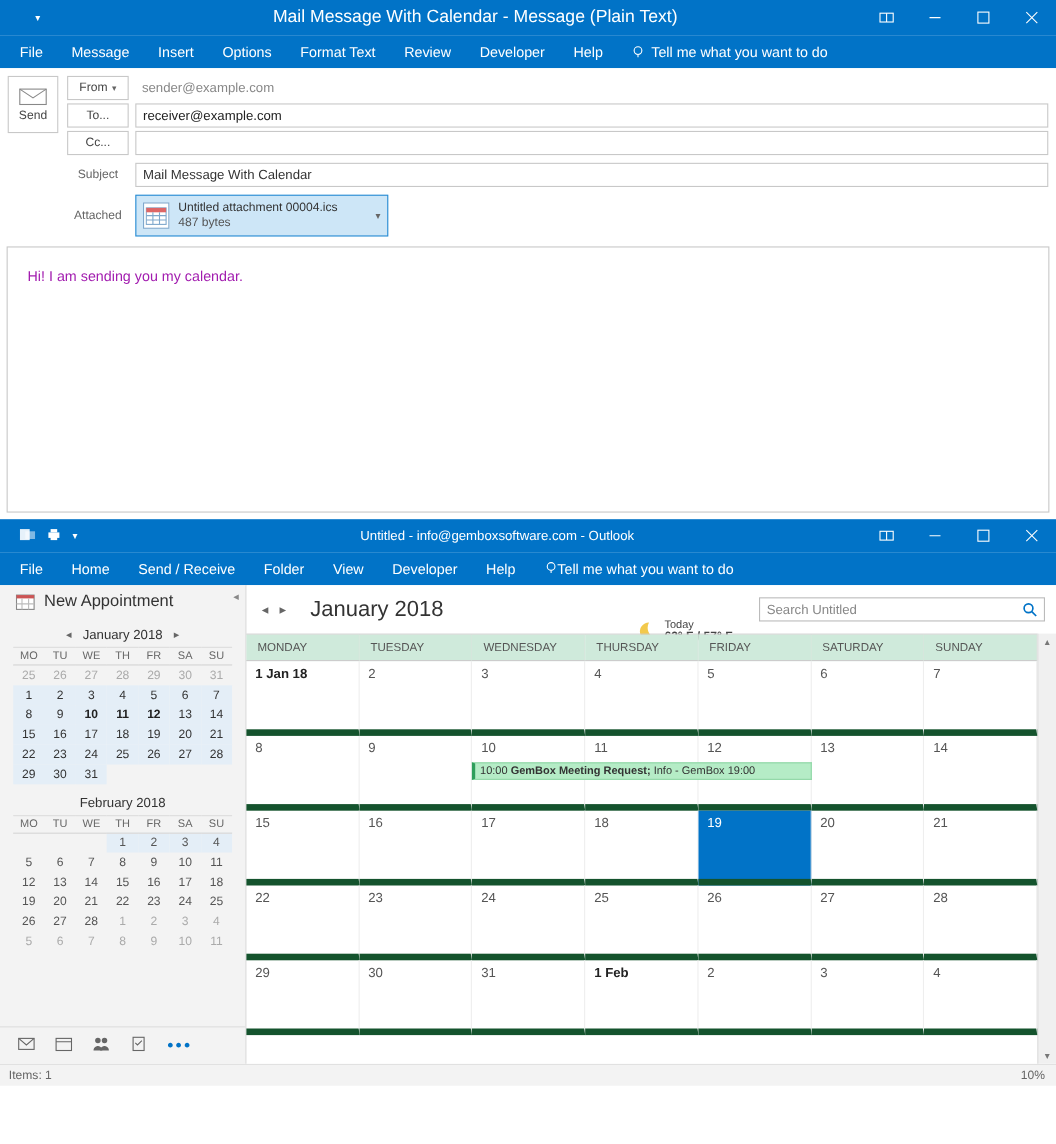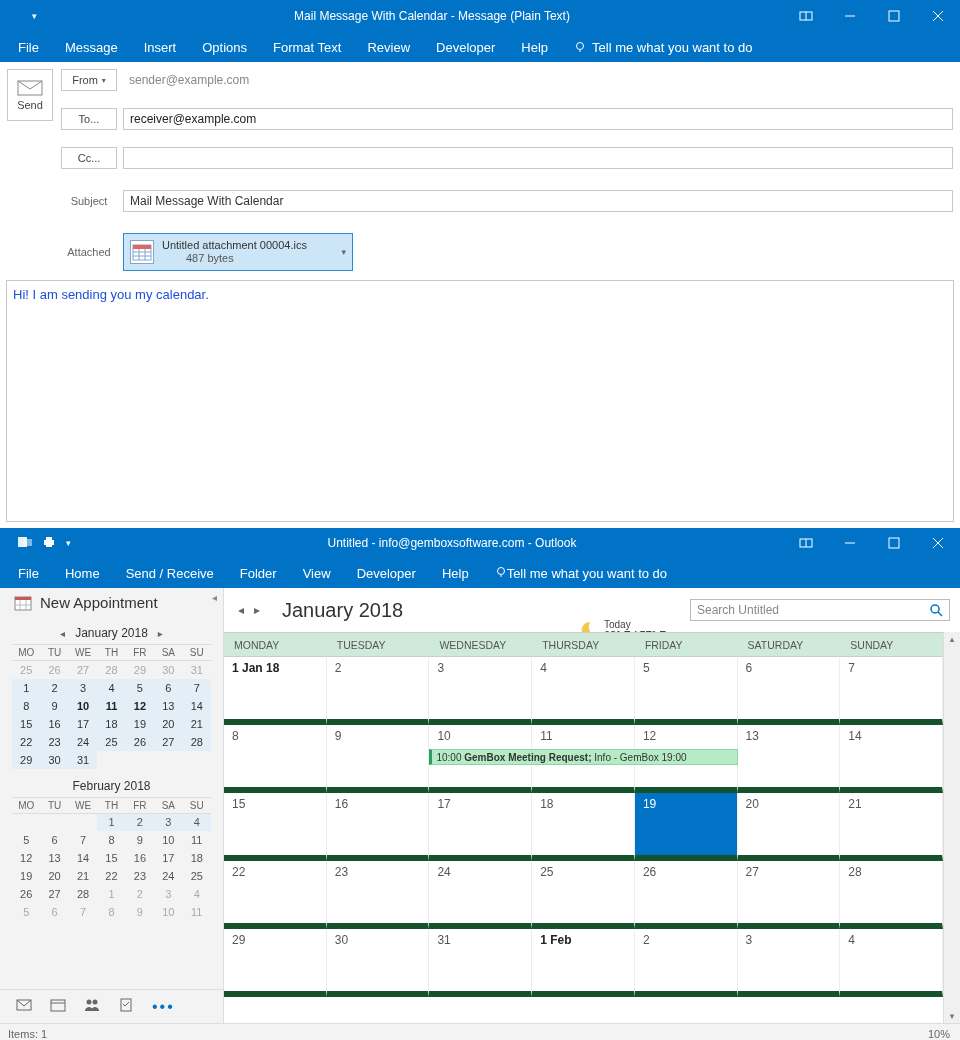--- a/index.html
+++ b/index.html
@@ -20,21 +20,21 @@
     background: #0173c7;
     color: #fff;
     display: flex;
     align-items: center;
     position: relative;
   }
   .msg-titlebar .qat {
     width: 80px; display:flex; align-items:center; padding-left:32px; gap:6px;
   }
   .msg-titlebar .title-center {
-    flex: 1; text-align: center; font-size: 12px;
+    flex: 1; text-align: center; font-size: 16px;
   }
   .wincontrols { display: flex; height: 100%; }
   .wincontrols .wc {
     width: 44px; display:flex; align-items:center; justify-content:center;
     color:#fff; font-size: 13px;
   }
   .wc svg { width:14px;height:14px; stroke:#fff; stroke-width:1; fill:none;}
   .ribbon-tabs {
     height: 30px; background:#0173c7; color:#fff; display:flex; align-items:center;
     padding-left:18px; gap:26px; font-size:13px;
@@ -45,21 +45,21 @@
   
   .compose {
     border: 1px solid #fff; padding: 6px 6px 6px 6px;
     display:flex; gap:4px; flex-direction:row;
   }
   .send-col {
     width: 46px; border:1px solid #c8c8c8; display:flex; flex-direction:column; align-items:center; justify-content:center;
     height: 52px; margin-right:4px; font-size:11px; color:#444; gap:3px;
   }
   .send-col svg{width:26px;height:16px;}
-  .field-col { flex:1; display:flex; flex-direction:column; gap:17px; }
+  .field-col { flex:1; display:flex; flex-direction:column; gap:3px; }
   .row { display:flex; align-items:center; gap:6px; }
   .lbl-box {
     width:56px; height:22px; border:1px solid #c8c8c8; display:flex;align-items:center;justify-content:center;
     font-size:11px; color:#444; position:relative;
   }
   .from-lbl::after { content:"▾"; font-size:8px; margin-left:4px; color:#666;}
   .val-input {
     flex:1; height:22px; border:1px solid #c8c8c8; padding:0 6px;
     font-size:12px; display:flex; align-items:center; background:#fff;
   }
@@ -70,25 +70,25 @@
   .attachment-chip {
     height:38px; width:230px; background:#cde6f7; border:1px solid #2a8dd4;
     display:flex; align-items:center; gap:8px; padding:0 6px; font-size:11px;
   }
   .attachment-chip .cal-icon {
     width:24px;height:24px; background:#fff; border:1px solid #7fa8cc;
     display:flex;align-items:center;justify-content:center;
   }
   .attachment-chip .cal-icon svg{width:20px;height:20px;}
   .attachment-chip .att-text { display:flex;flex-direction:column; line-height:13px;}
-  .attachment-chip .att-sub { color:#555;margin-left:24px;}
+  .attachment-chip .att-sub { color:#555;}
   .attachment-chip .dd { margin-left:auto; color:#666; font-size:9px;}
   .body-area {
     margin:2px 6px 6px 6px; border:1px solid #c8c8c8; height:242px;
-    padding:6px; font-size:13px; color:#1d4ed8;
+    padding:18px; font-size:13px; color:#a21caf;
   }
   
   .cal-window { width:100%; }
   .cal-titlebar {
     height: 30px; background:#0173c7; color:#fff; display:flex; align-items:center;
   }
   .cal-titlebar .qat2 { display:flex;align-items:center;gap:10px; padding-left:18px; width:120px;}
   .cal-titlebar .qat2 svg{width:14px;height:14px; fill:#fff;}
   .cal-titlebar .title-center { flex:1; text-align:center; font-size:12px;}
   .ribbon-tabs2 {

